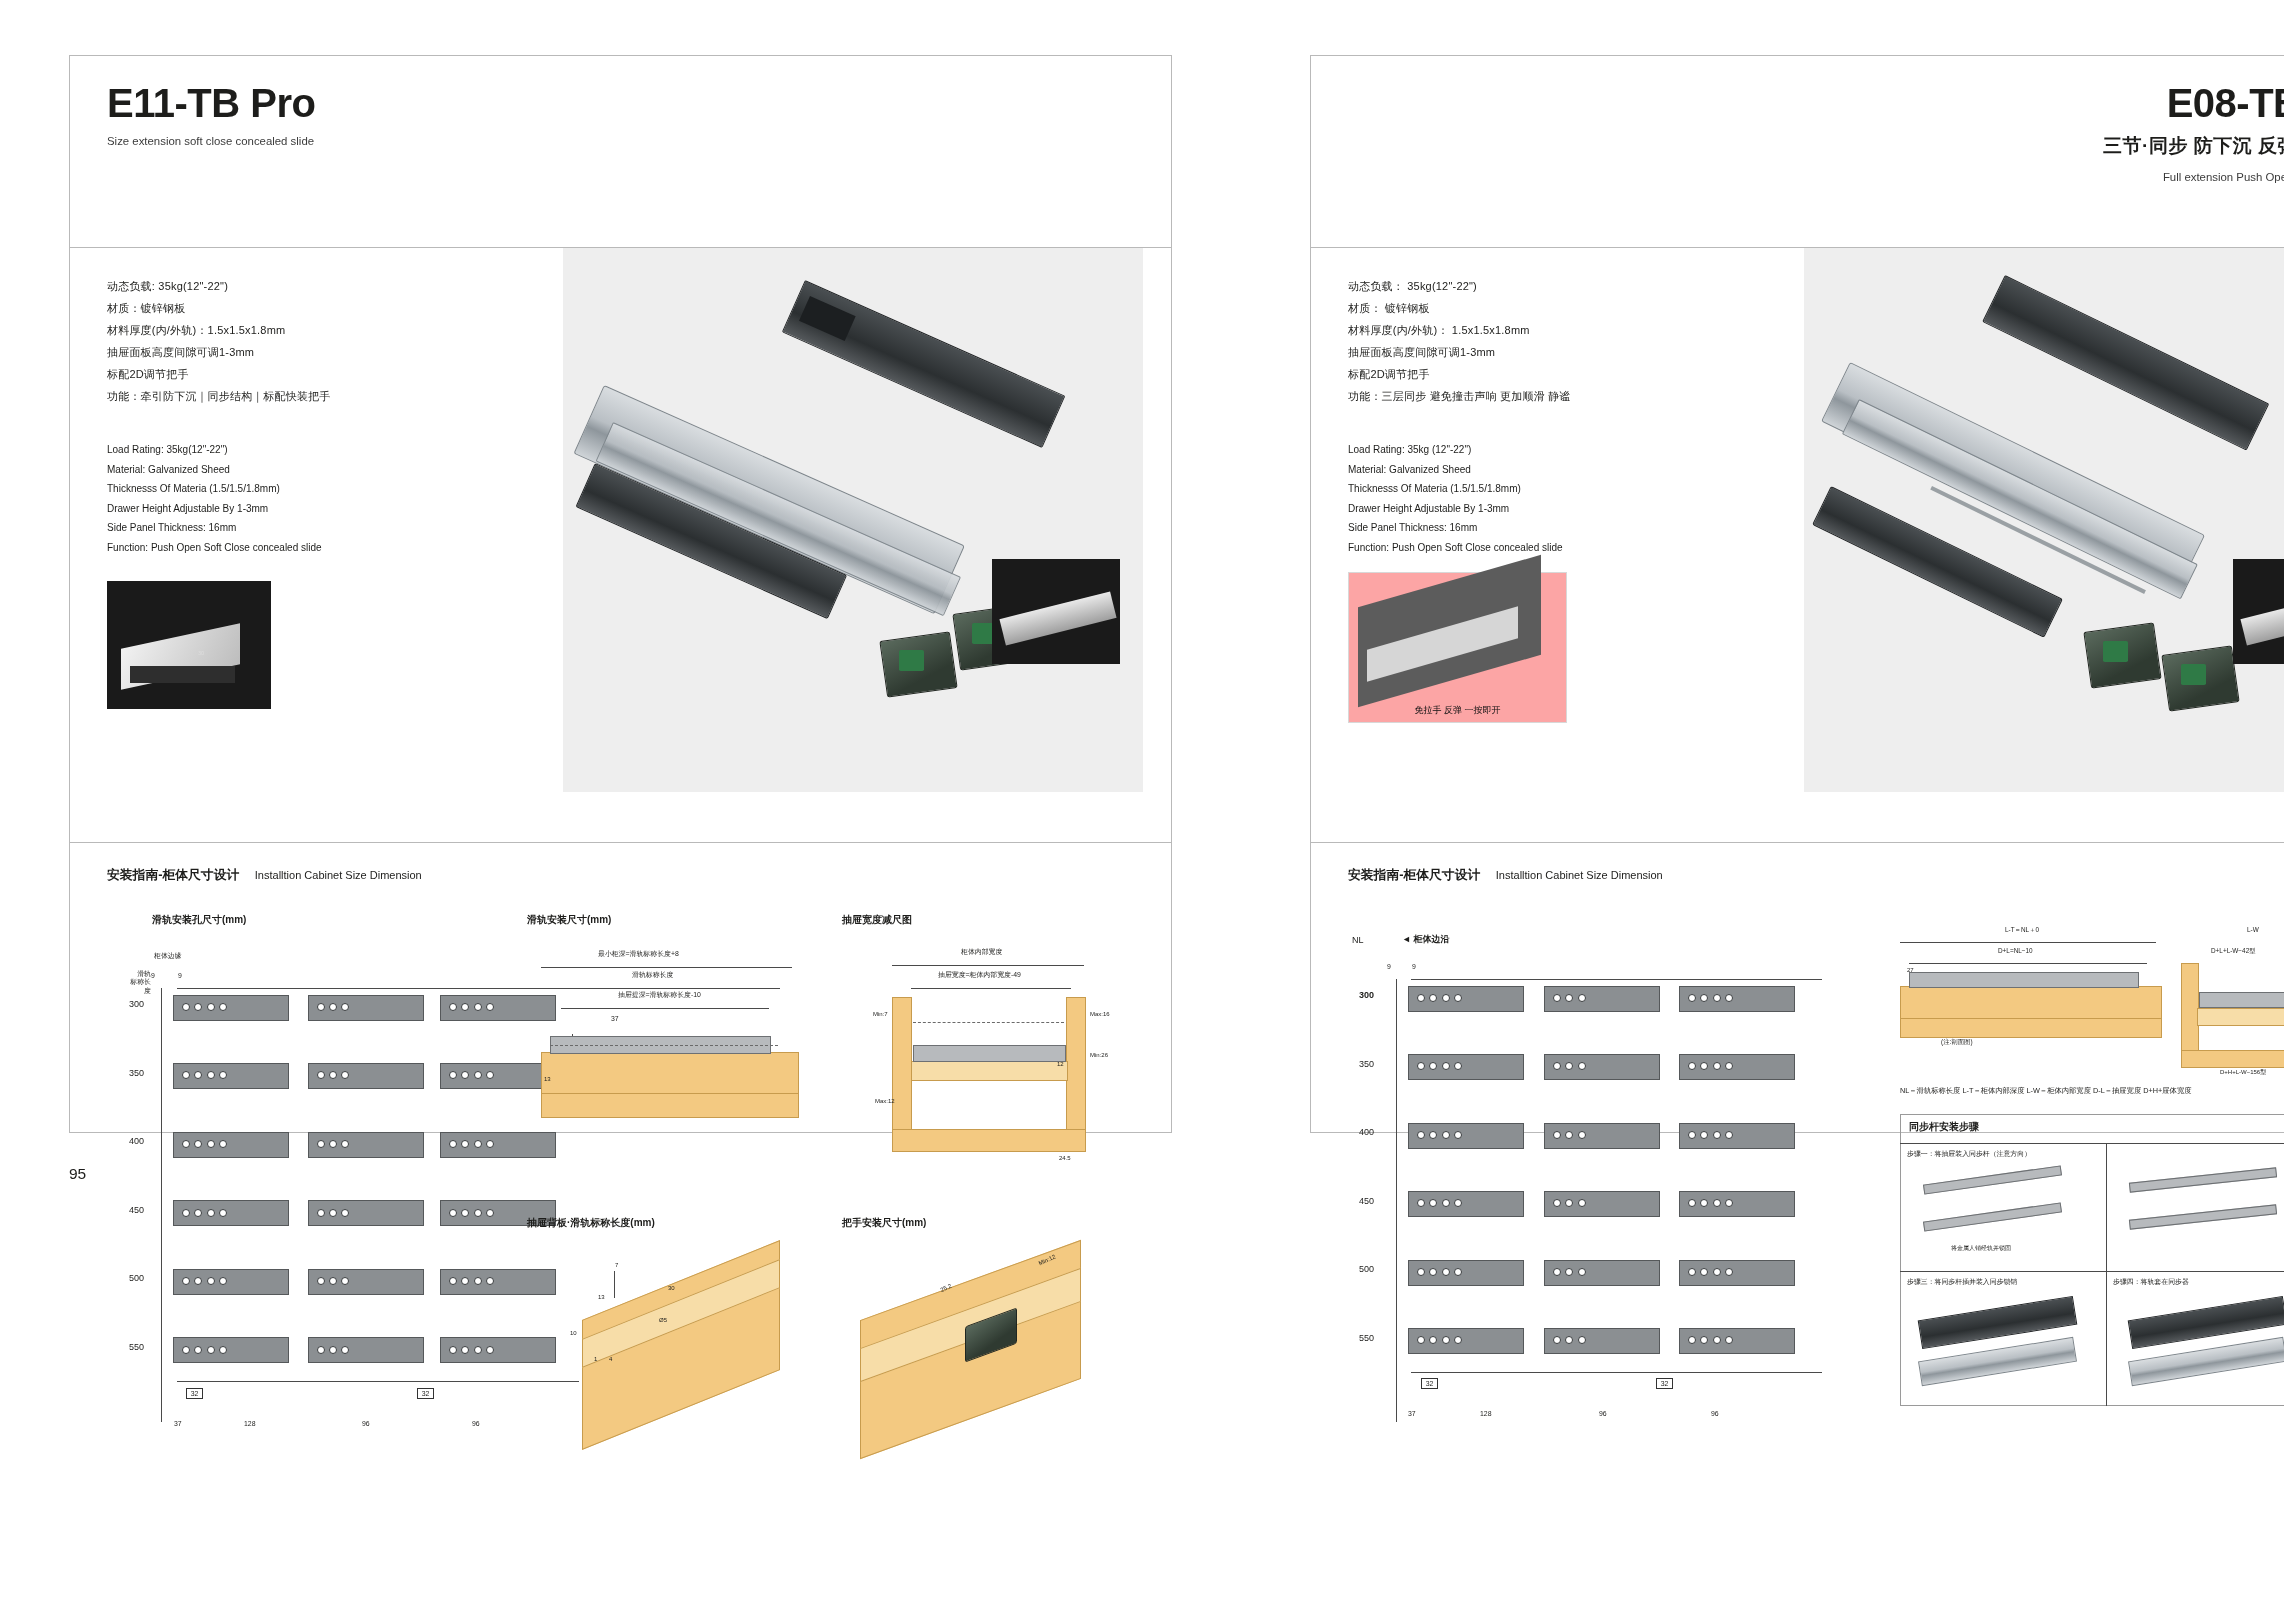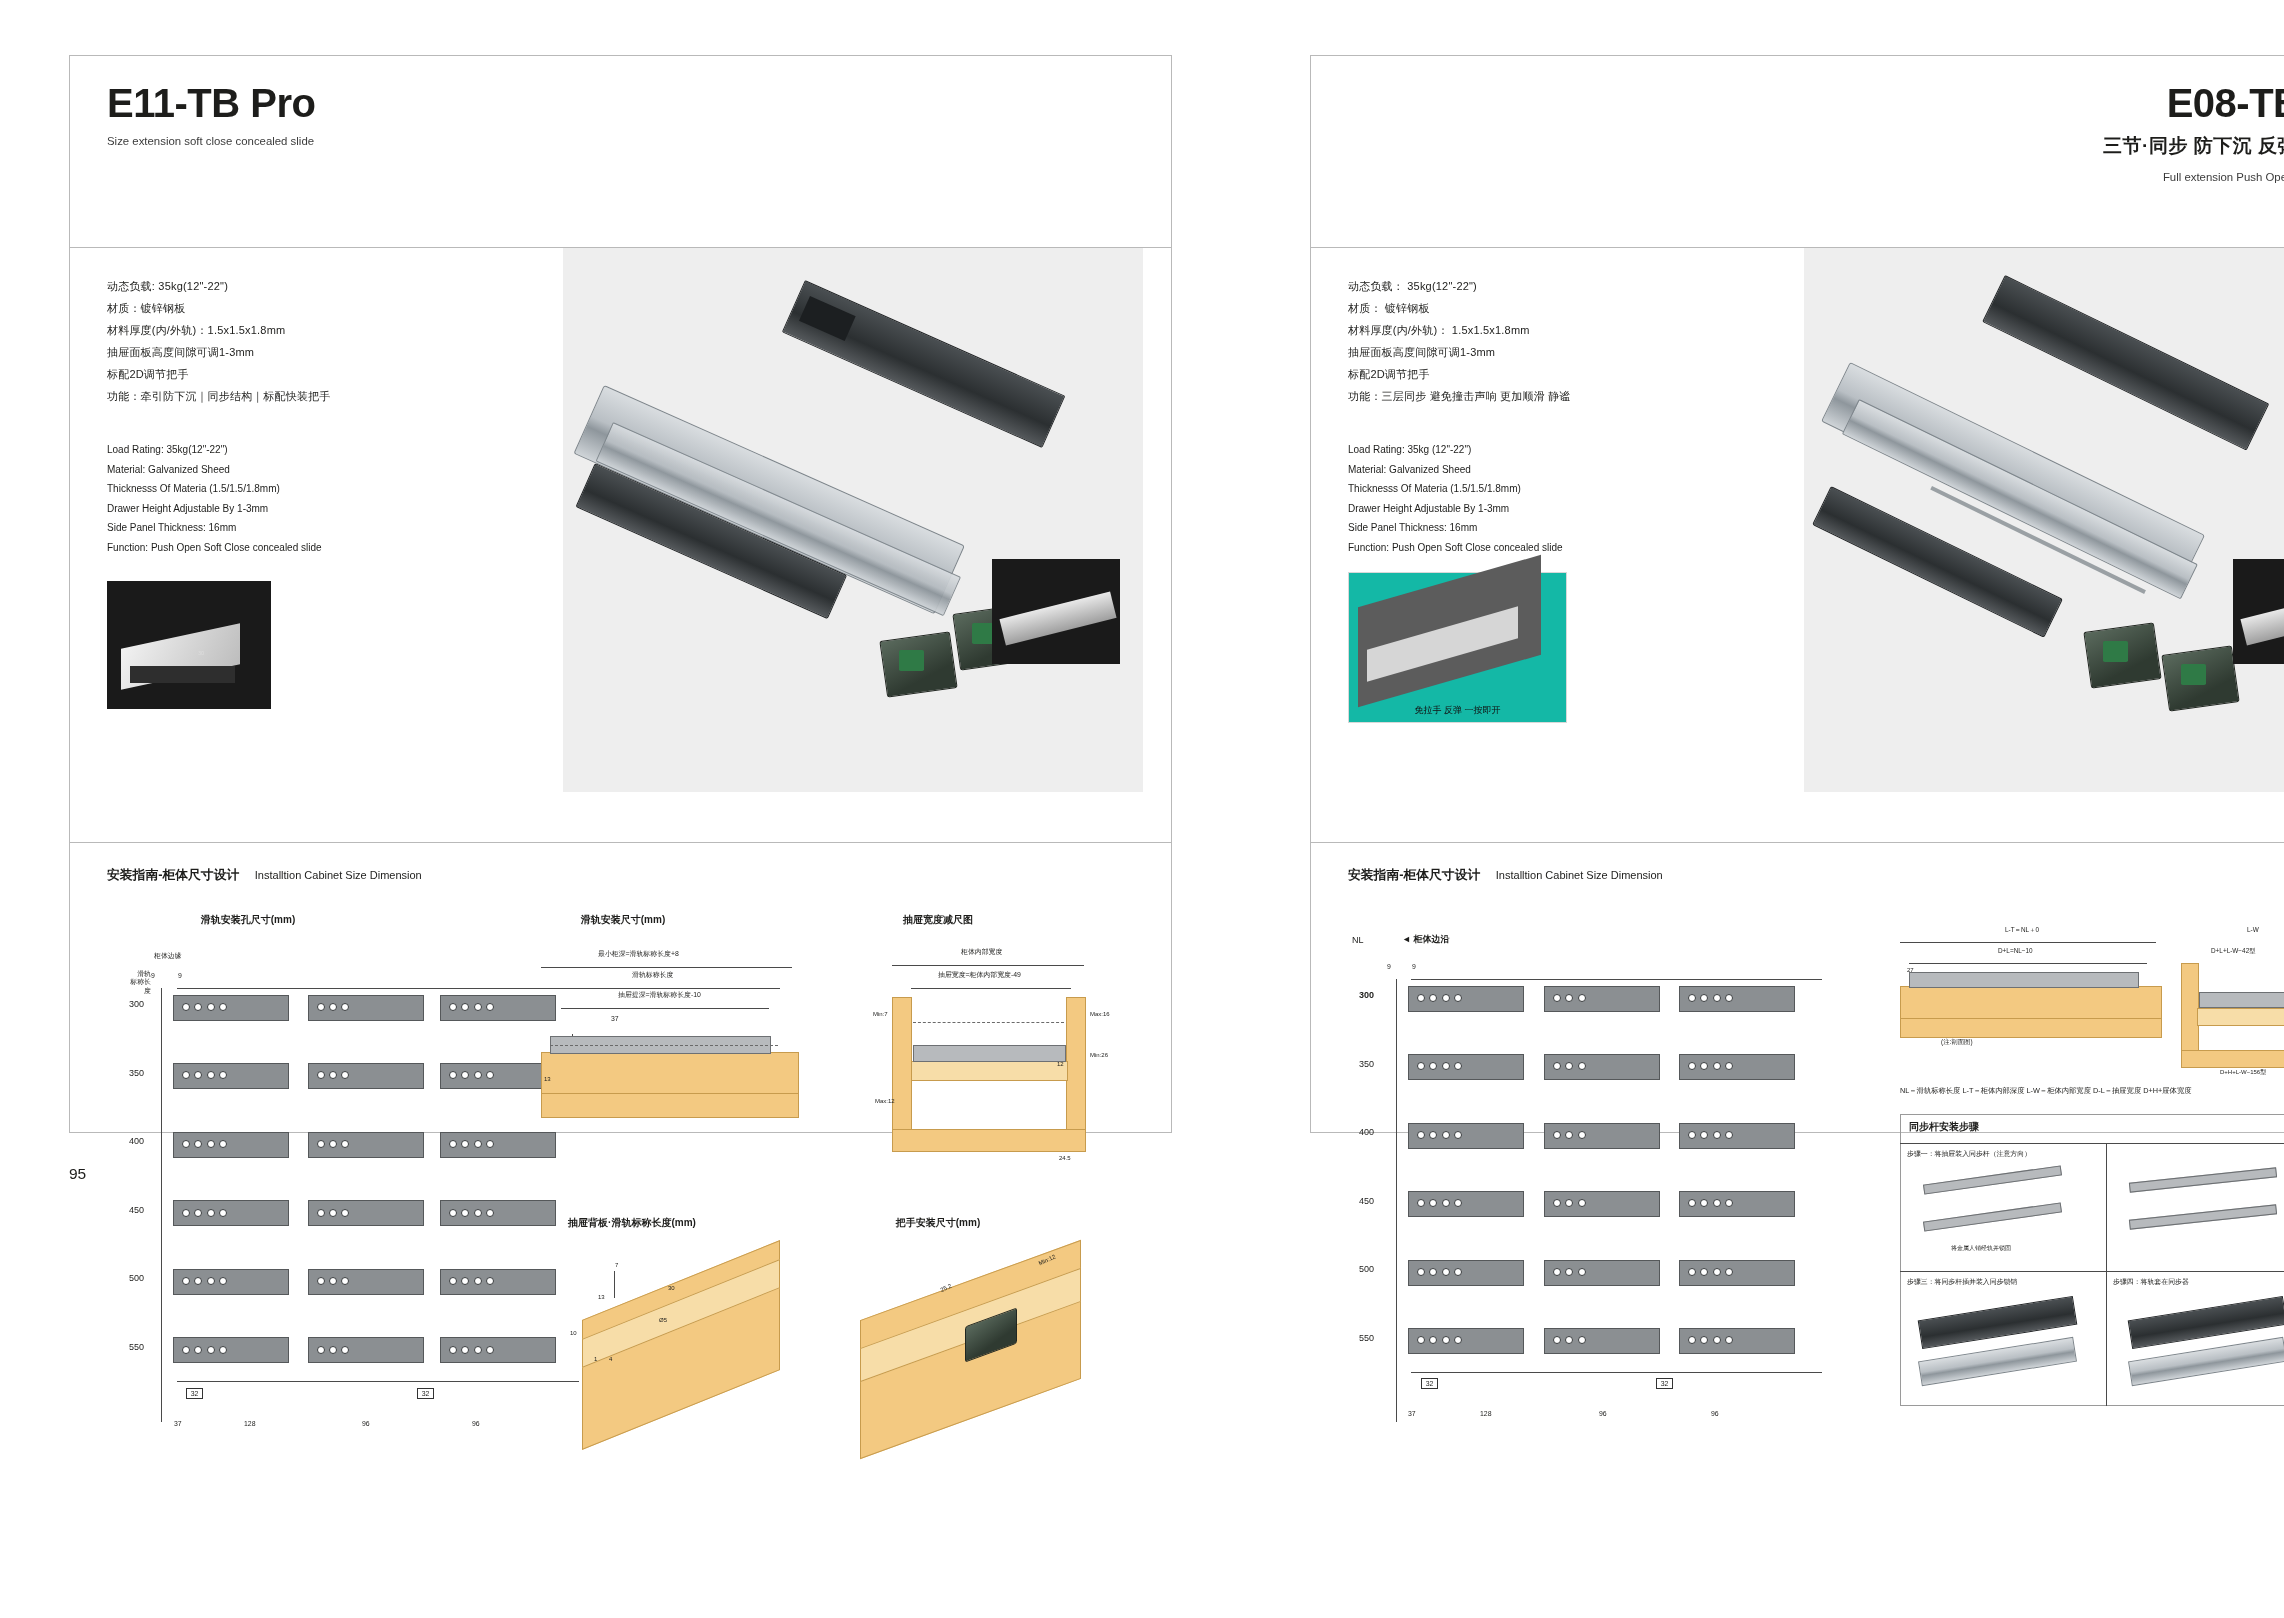--- a/index.html
+++ b/index.html
@@ -35,33 +35,33 @@
   }
   .spec-cn{letter-spacing:0.2px;}
   .spec-en{font-size:10px;line-height:1.95;color:#1d1d1b;}
 
   
   .prodbox{position:absolute;background:#eeeeee;}
   .photo{position:absolute;background:#1a1a1a;overflow:hidden;}
   .photo-cap{
     position:absolute;left:0;right:0;bottom:5.5px;text-align:center;font-size:9px;color:#111;
   }
-  .whitebox{position:absolute;background:#14b8a6;border:0.5px solid #d8d8d8;box-sizing:border-box;}
+  .whitebox{position:absolute;background:#fca5a5;border:0.5px solid #d8d8d8;box-sizing:border-box;}
 
   
   .slide{position:absolute;background:linear-gradient(180deg,#d9dde0 0%,#b9bfc4 45%,#8e969c 60%,#cfd4d8 100%);border:0.5px solid #7d858b;}
   .slide-dark{position:absolute;background:linear-gradient(180deg,#4a4f52 0%,#2b2f31 60%,#55595c 100%);border:0.5px solid #202325;}
   .clip{position:absolute;background:linear-gradient(160deg,#5a6a5d 0%,#2f3a31 70%);border:0.5px solid #202620;border-radius:2.7px;}
 
   
   .guide-hd{position:absolute;font-size:12.8px;font-weight:bold;color:#1d1d1b;}
   .guide-hd .en{font-weight:normal;font-size:11px;margin-left:12px;}
   .divider{position:absolute;left:0;right:0;height:0.9px;background:#b9b9b9;}
 
-  .cap{position:absolute;font-size:10px;color:#1d1d1b;text-align:center;font-weight:bold;}
+  .cap{position:absolute;font-size:10px;color:#1d1d1b;font-weight:bold;}
   .cap-sm{position:absolute;font-size:8.2px;color:#1d1d1b;}
   .num{position:absolute;font-size:9px;color:#1d1d1b;}
   .num-sm{position:absolute;font-size:6.9px;color:#1d1d1b;}
   .tiny{position:absolute;font-size:5.5px;color:#1d1d1b;}
 
   .rail{position:absolute;background:#8b8f92;border:0.5px solid #55585a;}
   .rail-lt{position:absolute;background:#b7babd;border:0.5px solid #6d7073;}
   .hole{position:absolute;width:6.4px;height:6.4px;border-radius:50%;background:#ffffff;border:0.5px solid #3a3d3f;}
   .wood{position:absolute;background:#f3c981;border:0.5px solid #c79b4d;}
   .wood2{position:absolute;background:#f7dda8;border:0.5px solid #c79b4d;}

